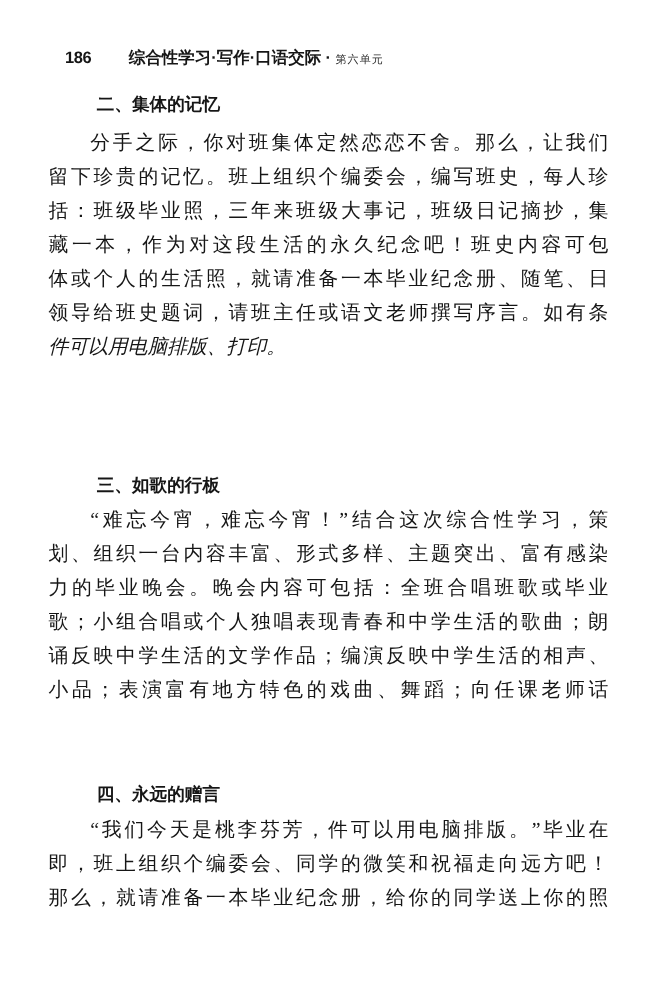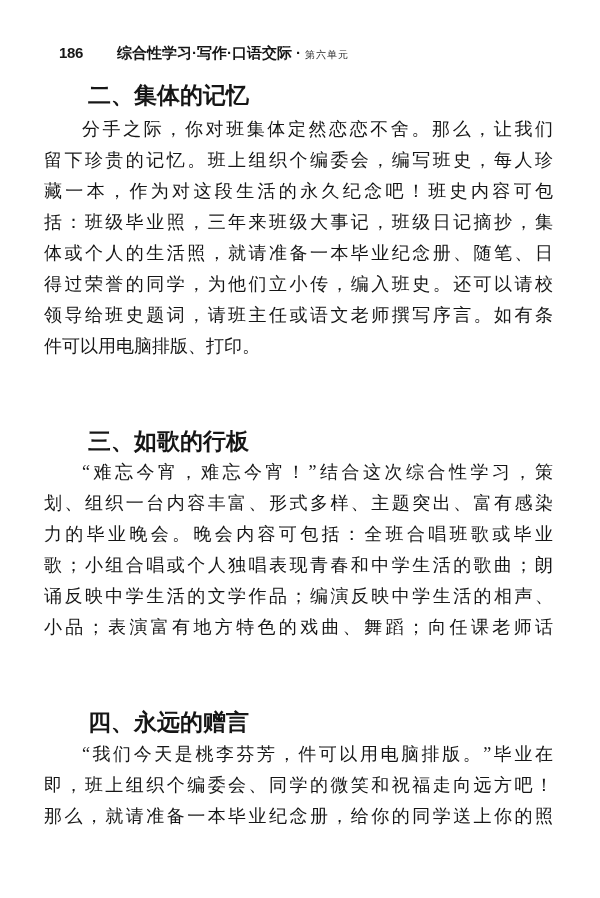--- a/index.html
+++ b/index.html
@@ -53,21 +53,21 @@
       font-weight: bold;
       padding: 0 4px;
     }
     .heading {
       position: absolute;
       left: 88px;
       height: 31px;
       line-height: 31px;
       font-family: "Liberation Sans", "DejaVu Sans", sans-serif;
       font-weight: bold;
-      font-size: 23px;
+      font-size: 16px;
       white-space: nowrap;
       margin: 0;
     }
     .para {
       position: absolute;
       left: 44px;
       width: 509px;
       font-size: 18px;
       margin: 0;
     }
@@ -77,40 +77,40 @@
       text-align: justify;
       text-align-last: justify;
       overflow: visible;
     }
     .line.first {
       padding-left: 38px;
     }
     .line.last {
       text-align: center;
       text-align-last: left;
+      font-style: italic;
     }
   </style>
 </head>
 <body>
 
 <div class="page-header">
   <span class="page-number">186</span>
   <span class="running-title">
     <span>综合性学习·写作·口语交际</span><span class="sep">·</span><span class="running-unit">第六单元</span>
   </span>
 </div>
 
 <h2 class="heading" style="top:80px;">二、集体的记忆</h2>
 <div class="para" style="top:114px;">
   <div class="line first">分手之际，你对班集体定然恋恋不舍。那么，让我们</div>
   <div class="line">留下珍贵的记忆。班上组织个编委会，编写班史，每人珍</div>
+  <div class="line">括：班级毕业照，三年来班级大事记，班级日记摘抄，集</div>
   <div class="line">藏一本，作为对这段生活的永久纪念吧！班史内容可包</div>
-  <div class="line">括：班级毕业照，三年来班级大事记，班级日记摘抄，集</div>
   <div class="line">体或个人的生活照，就请准备一本毕业纪念册、随笔、日</div>
-  <div class="line">得过荣誉的同学，为他们立小传，编入班史。还可以请校</div>
   <div class="line">领导给班史题词，请班主任或语文老师撰写序言。如有条</div>
   <div class="line last">件可以用电脑排版、打印。</div>
 </div>
 
 <h2 class="heading" style="top:426px;">三、如歌的行板</h2>
 <div class="para" style="top:457px;">
   <div class="line first">“难忘今宵，难忘今宵！”结合这次综合性学习，策</div>
   <div class="line">划、组织一台内容丰富、形式多样、主题突出、富有感染</div>
   <div class="line">力的毕业晚会。晚会内容可包括：全班合唱班歌或毕业</div>
   <div class="line">歌；小组合唱或个人独唱表现青春和中学生活的歌曲；朗</div>

